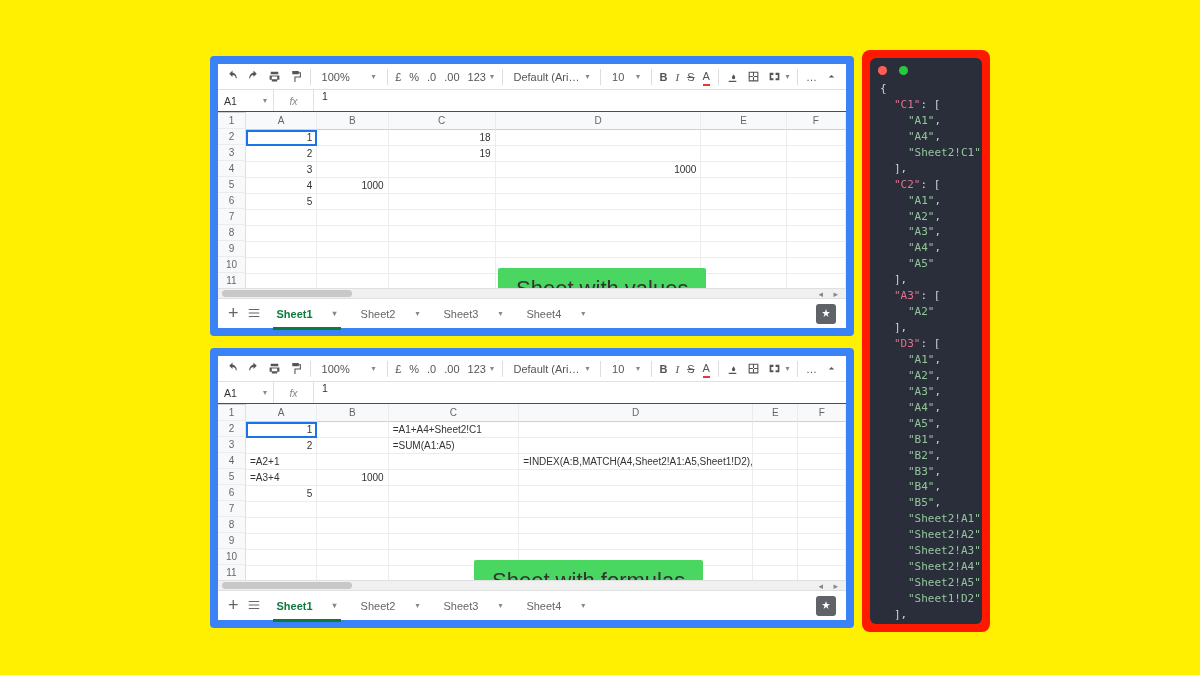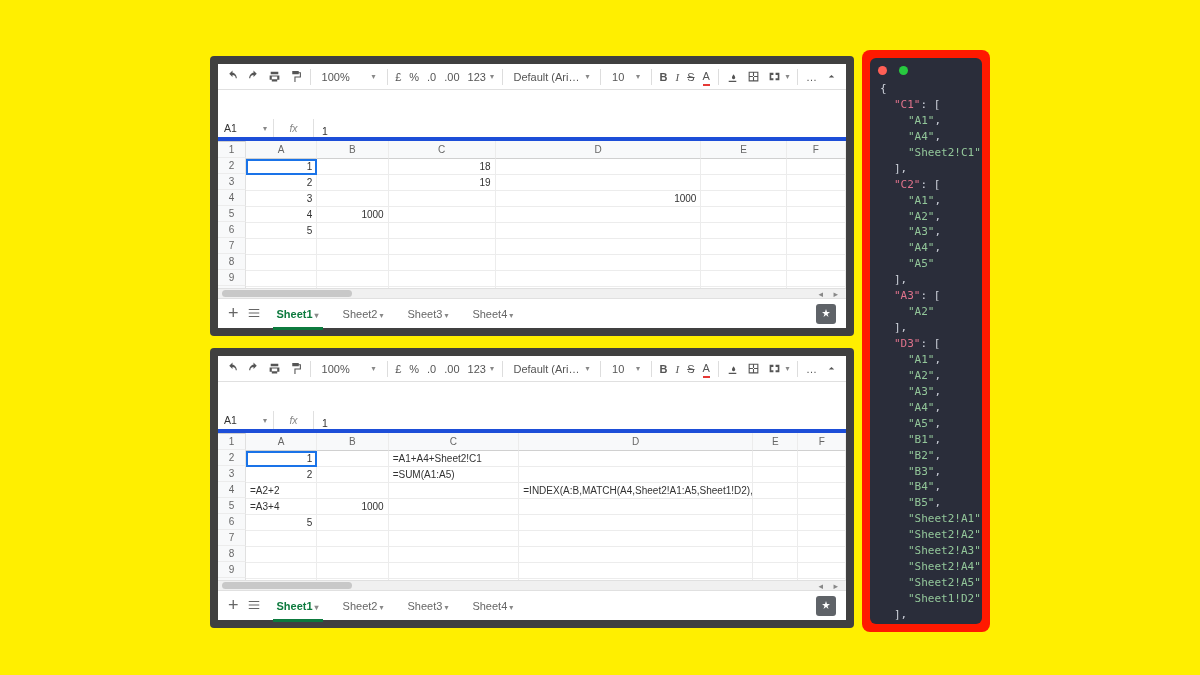--- a/index.html
+++ b/index.html
@@ -1,20 +1,20 @@
 <!DOCTYPE html>
 <html><head>
 <meta charset="utf-8">
 <style>
   * { box-sizing: border-box; margin: 0; padding: 0; }
   body { background: #ffef00; font-family: Arial, sans-serif; width: 1200px; height: 675px; position: relative; overflow: hidden; }
 
   .sheet-window {
     position: absolute;
-    background: #404040;
+    background: #3b82f6;
     border-radius: 4px;
     padding: 8px;
   }
   .sheet-inner {
     background: #fff;
     width: 100%;
     height: 100%;
     display: flex;
     flex-direction: column;
     font-size: 11px;
@@ -35,25 +35,24 @@
   .toolbar .drop::after { content: "▾"; font-size: 8px; margin-left: 2px; color: #888; }
   .toolbar svg { width: 13px; height: 13px; fill: #555; }
   .toolbar .wider { min-width: 60px; justify-content: space-between; border: 1px solid transparent; padding: 0 2px; }
   .toolbar .color-underline { position: relative; padding-bottom: 2px; }
   .toolbar .color-underline::after { content:""; position:absolute; left:0; right:0; bottom:-2px; height:2px; background:#e53935; }
 
   .toolbar-right { margin-left: auto; display:flex; gap:8px; align-items:center;}
 
   .formula-bar {
     display: flex;
-    align-items: flex-end;
-    border-bottom: 4px solid #1d4ed8;
+    align-items: flex-start;
+    border-bottom: 1px solid #1d4ed8;
     height: 22px;
     font-size: 10.5px;
-    margin-top: 29px;
   }
   .formula-bar .cell-ref {
     width: 56px; padding: 0 6px; border-right: 1px solid #e0e0e0;
     display:flex; align-items:center; justify-content:space-between; height:100%;
   }
   .formula-bar .cell-ref::after { content: "▾"; font-size: 8px; color: #888; }
   .formula-bar .fx {
     width: 40px; text-align:center; font-style: italic; color:#888; border-right:1px solid #e0e0e0; height:100%;
     display:flex; align-items:center; justify-content:center;
   }
@@ -80,21 +79,21 @@
 
   .hscroll { height:10px; background:#f0f0f0; border-top:1px solid #e0e0e0; position:relative; }
   .hscroll .thumb { position:absolute; left:4px; top:1px; height:7px; width:130px; background:#c8c8c8; border-radius:4px; }
   .hscroll .arrows { position:absolute; right:4px; top:0; font-size:9px; color:#888; letter-spacing:4px; }
 
   .tabbar {
     display:flex; align-items:center; gap:8px; height:30px; padding:0 10px; border-top:1px solid #e0e0e0; font-size:11px; color:#666;
   }
   .tabbar .plus { font-size:18px; font-weight:300; cursor:pointer; }
   .tabbar .menu { cursor:pointer; }
-  .tabbar .tab { padding:4px 8px; display:flex; align-items:flex-end; gap:2px; cursor:pointer; border-radius:4px 4px 0 0; }
+  .tabbar .tab { padding:4px 8px; display:flex; align-items:center; gap:20px; cursor:pointer; border-radius:4px 4px 0 0; }
   .tabbar .tab .dd { font-size:8px; color:#888; }
   .tabbar .tab.active { color:#0d7a3e; font-weight:600; position:relative; }
   .tabbar .tab.active::after { content:""; position:absolute; left:4px; right:4px; bottom:-6px; height:2.5px; background:#0d7a3e; }
   .tabbar .explore { margin-left:auto; width:20px; height:20px; background:#5f6368; border-radius:3px; display:flex; align-items:center; justify-content:center; }
   .tabbar .explore svg { fill:#fff; width:12px; height:12px; }
 
   
   .code-window {
     position:absolute; background:#ff1900; border-radius:8px; padding:8px;
   }
@@ -446,21 +445,21 @@
             </div>
             <div class="row">
               <div class="cell num" style="width: 72px;">2</div>
               <div class="cell" style="width: 72px;"></div>
               <div class="cell" style="width: 132px;">=SUM(A1:A5)</div>
               <div class="cell" style="width: 236px;"></div>
               <div class="cell" style="width: 46px;"></div>
               <div class="cell" style="width: 48px;"></div>
             </div>
             <div class="row">
-              <div class="cell" style="width: 72px;">=A2+2</div>
+              <div class="cell" style="width: 72px;">=A2+1</div>
               <div class="cell" style="width: 72px;"></div>
               <div class="cell" style="width: 132px;"></div>
               <div class="cell" style="width: 236px;">=INDEX(A:B,MATCH(A4,Sheet2!A1:A5,Sheet1!D2),2)</div>
               <div class="cell" style="width: 46px;"></div>
               <div class="cell" style="width: 48px;"></div>
             </div>
             <div class="row">
               <div class="cell" style="width: 72px;">=A3+4</div>
               <div class="cell num" style="width: 72px;">1000</div>
               <div class="cell" style="width: 132px;"></div>

